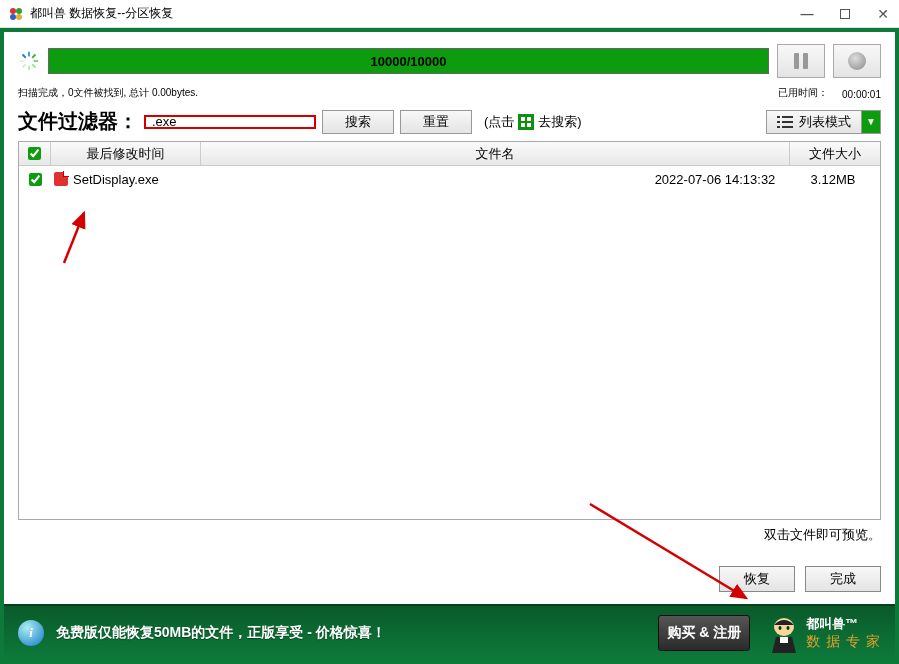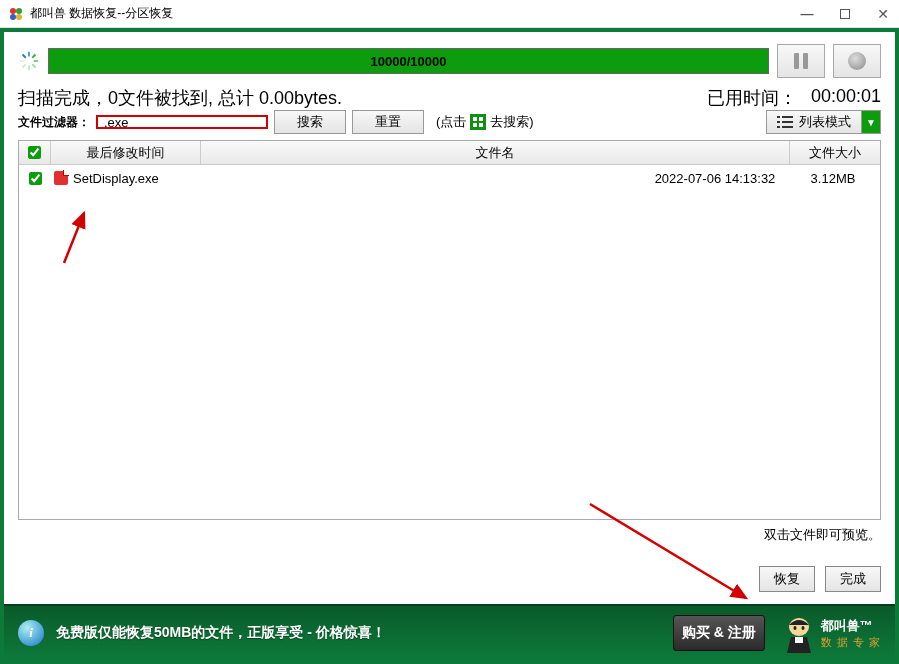--- a/index.html
+++ b/index.html
@@ -20,27 +20,27 @@
 .inner-panel { background: #fff; flex: 1; padding: 12px 14px; display: flex; flex-direction: column; }
 
 .progress-row { display: flex; align-items: center; gap: 8px; margin-bottom: 8px; }
 .spinner { width: 22px; height: 22px; }
 .progress-bar { flex: 1; height: 26px; background: #0d9c0d; border: 1px solid #666; display: flex; align-items: center; justify-content: center; font-weight: bold; font-size: 13px; }
 .side-btn { width: 48px; height: 34px; background: linear-gradient(#f8f8f8,#e4e4e4); border: 1px solid #aaa; cursor: pointer; display: flex; align-items: center; justify-content: center; }
 .pause-icon { display: flex; gap: 4px; }
 .pause-icon span { width: 5px; height: 16px; background: #999; border-radius: 1px; }
 .stop-disc { width: 18px; height: 18px; border-radius: 50%; background: radial-gradient(circle at 40% 35%, #ddd, #888); }
 
-.status-row { display: flex; align-items: flex-start; font-size: 18px; }
+.status-row { display: flex; align-items: flex-end; font-size: 10px; margin-bottom: 8px; }
 .status-left { flex: 1; }
 .elapsed-label { margin-right: 14px; }
 .elapsed-time { }
 
 .filter-row { display: flex; align-items: center; gap: 6px; margin-bottom: 6px; }
-.filter-label { font-size: 12px; font-weight: bold; }
+.filter-label { font-size: 20px; font-weight: bold; }
 .filter-input { border: 2px solid #d40000; height: 14px; padding: 0 6px; width: 172px; font-size: 13px; }
 .btn { height: 24px; padding: 0 22px; background: linear-gradient(#f8f8f8,#e4e4e4); border: 1px solid #999; font-size: 13px; cursor: pointer; }
 .hint { font-size: 13px; margin-left: 6px; display: flex; align-items: center; gap: 4px; }
 .hint-icon { width: 16px; height: 16px; }
 .filter-spacer { flex: 1; }
 .view-mode { display: flex; align-items: center; border: 1px solid #999; background: linear-gradient(#f8f8f8,#e4e4e4); height: 24px; }
 .view-mode-body { display: flex; align-items: center; gap: 6px; padding: 0 10px; border-right: 1px solid #999; height: 100%; }
 .list-icon { width: 16px; height: 14px; }
 .view-arrow { width: 18px; background: #0d9c0d; height: 100%; display: flex; align-items: center; justify-content: center; color: #fff; font-size: 10px; }
 
@@ -59,21 +59,21 @@
 .file-icon::after { content: ""; position: absolute; right: -1px; top: -1px; width: 5px; height: 5px; background: #fff; border-left: 1px solid #b00; border-bottom: 1px solid #b00; }
 .td-name { flex: 1; padding-left: 2px; }
 .td-date { width: 150px; text-align: center; }
 .td-size { width: 86px; text-align: center; }
 
 input[type=checkbox] { width: 13px; height: 13px; accent-color: #0d9c0d; cursor: pointer; }
 
 .hint2 { text-align: right; margin-top: 6px; font-size: 13px; }
 
 .bottom-btns { display: flex; justify-content: flex-end; gap: 10px; margin-top: 22px; }
-.bottom-btn { width: 56px; height: 26px; background: linear-gradient(#f8f8f8,#e4e4e4); border: 1px solid #888; font-size: 13px; cursor: pointer; }
+.bottom-btn { width: 76px; height: 26px; background: linear-gradient(#f8f8f8,#e4e4e4); border: 1px solid #888; font-size: 13px; cursor: pointer; }
 
 .footer { height: 56px; background: linear-gradient(#0a5a2a, #0d7a3a); display: flex; align-items: center; padding: 0 14px; border-top: 2px solid #063d1d; }
 .info-icon { width: 26px; height: 26px; border-radius: 50%; background: radial-gradient(circle at 35% 30%, #aee, #1577cc); color: #fff; display: flex; align-items: center; justify-content: center; font-weight: bold; font-style: italic; margin-right: 12px; font-family: Georgia, serif; }
 .footer-text { flex: 1; color: #fff; font-size: 14px; font-weight: bold; text-shadow: 0 1px 1px rgba(0,0,0,.4); }
 .buy-btn { padding: 8px 8px; background: linear-gradient(#555,#2a2a2a); color: #fff; border: 1px solid #111; border-radius: 3px; font-size: 14px; font-weight: bold; cursor: pointer; }
 .logo { margin-left: 16px; display: flex; align-items: center; }
 
 .arrow-svg { position: absolute; pointer-events: none; }
 .arrow1 { left: 56px; top: 175px; }
 .arrow2 { left: 582px; top: 468px; }
@@ -227,18 +227,18 @@
         <svg width="36" height="40" viewBox="0 0 36 40">
           <ellipse cx="18" cy="14" rx="10" ry="9" fill="#f4d89a"></ellipse>
           <path d="M8 12 Q18 2 28 12" fill="#222"></path>
           <ellipse cx="14" cy="15" rx="1.5" ry="2" fill="#222"></ellipse>
             <ellipse cx="22" cy="15" rx="1.5" ry="2" fill="#222"></ellipse>
           <path d="M10 24 L26 24 L30 40 L6 40 Z" fill="#222"></path>
           <path d="M14 24 L22 24 L22 30 L14 30 Z" fill="#fff"></path>
         </svg>
         <div style="margin-left:4px">
           <div style="color:#fff;font-size:13px;font-weight:bold">都叫兽™</div>
-          <div style="color:#e0a030;font-size:11px;letter-spacing:1px">数 据 专 家</div>
+          <div style="color:#e0a030;font-size:14px;letter-spacing:1px">数 据 专 家</div>
         </div>
       </div>
     </div>
   </div>
 </div>
 
 </body></html>

